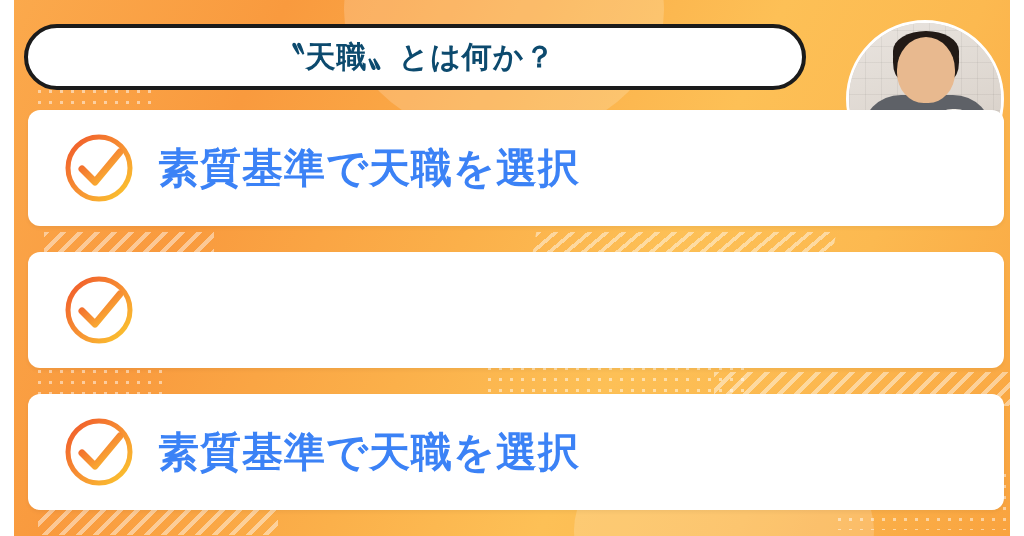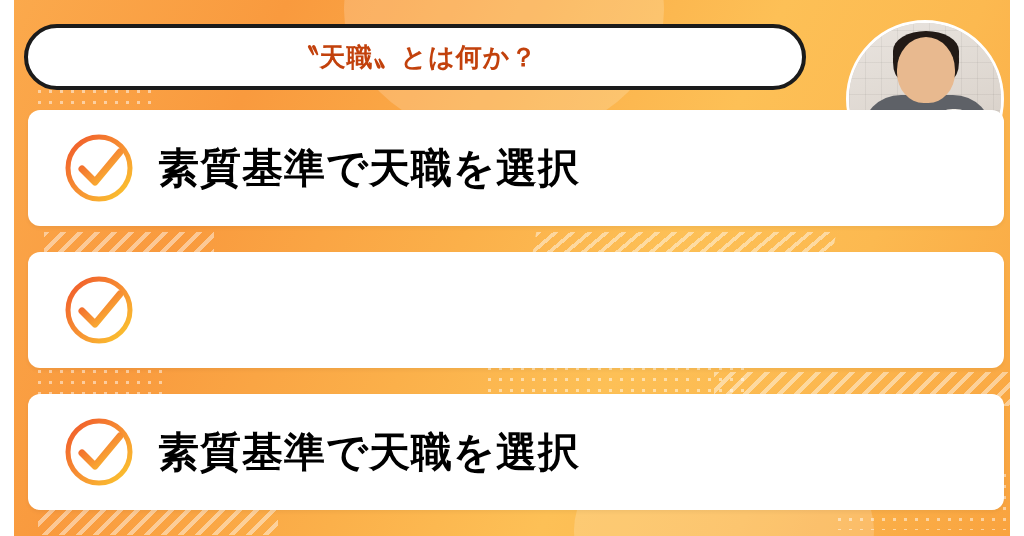--- a/index.html
+++ b/index.html
@@ -68,23 +68,23 @@
     height: 66px;
     background: #ffffff;
     border: 4px solid #1b1b1b;
     border-radius: 33px;
     box-sizing: border-box;
     display: flex;
     align-items: center;
     justify-content: center;
   }
   .title-text {
-    font-size: 26px;
+    font-size: 30px;
     font-weight: bold;
-    color: #c2410c;
+    color: #0c4a6e;
     letter-spacing: 1px;
     white-space: nowrap;
   }
 
   
   .avatar {
     position: absolute;
     left: 846px;
     top: 20px;
     width: 158px;
@@ -190,21 +190,21 @@
     height: 74px;
     position: relative;
     flex: 0 0 auto;
   }
   .check-wrap svg { display: block; }
 
   .card-text {
     margin-left: 22px;
     font-size: 41px;
     font-weight: bold;
-    color: #000000;
+    color: #3b82f6;
     letter-spacing: 1px;
     white-space: nowrap;
   }
 </style>
 </head>
 <body>
 
 <div class="slide">
   <div class="bg">
     <div class="bg-inner">

